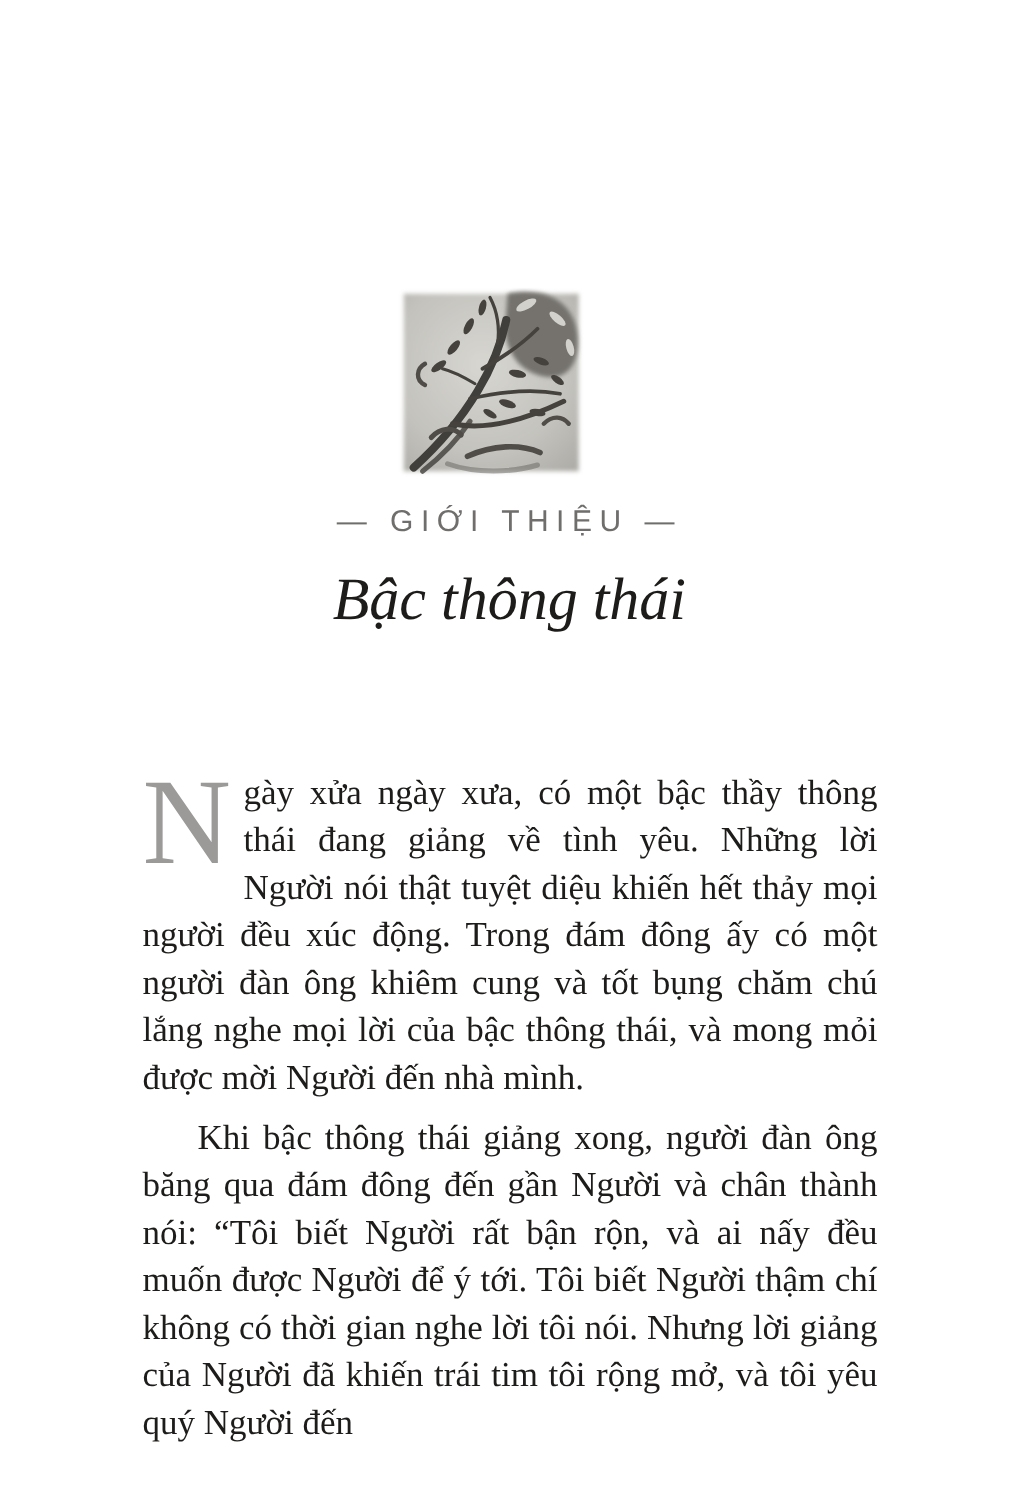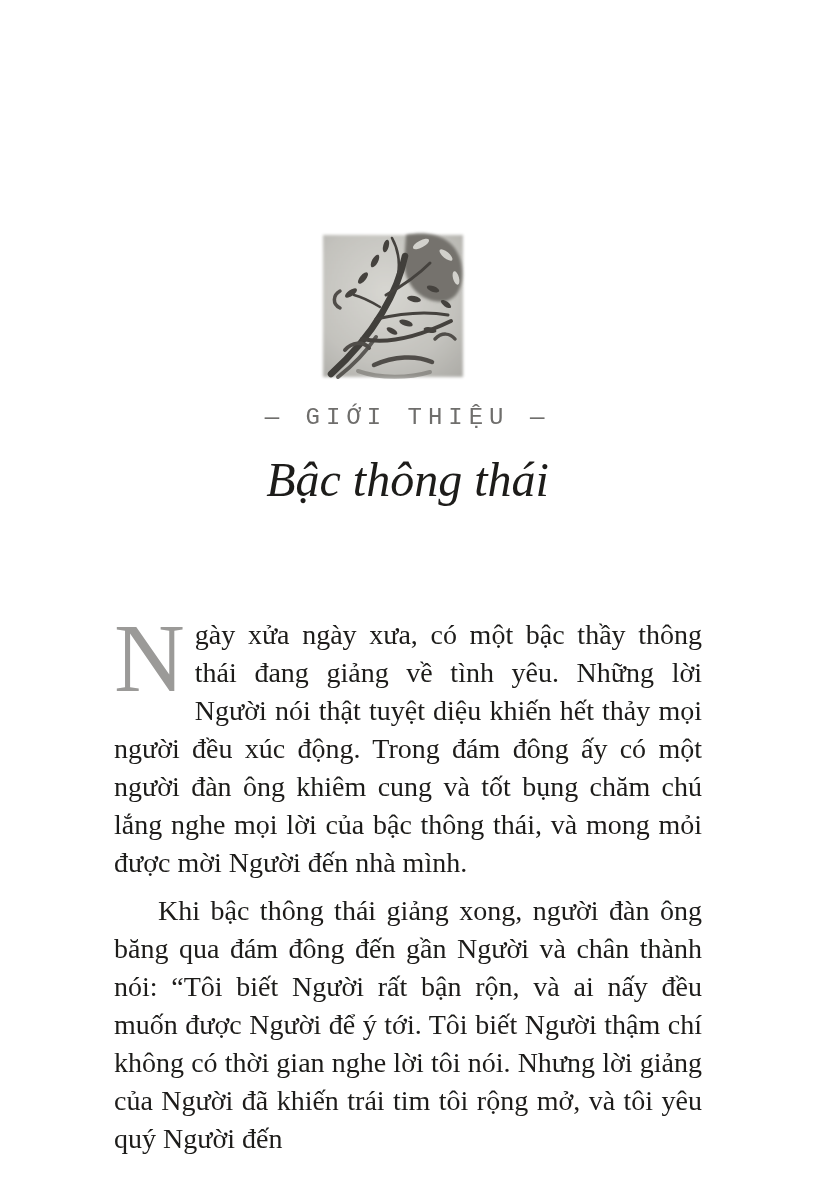--- a/index.html
+++ b/index.html
@@ -25,21 +25,21 @@
   }
   .section-label {
     position: absolute;
     top: 404px;
     left: 0;
     width: 100%;
     text-align: center;
     font-size: 24px;
     letter-spacing: 6px;
     color: #6f6e6c;
-    font-family: Liberation Mono, monospace;
+    font-family: Liberation Sans, sans-serif;
   }
   .chapter-title {
     position: absolute;
     top: 452px;
     left: 0;
     width: 100%;
     margin: 0;
     text-align: center;
     font-style: italic;
     font-weight: 500;

